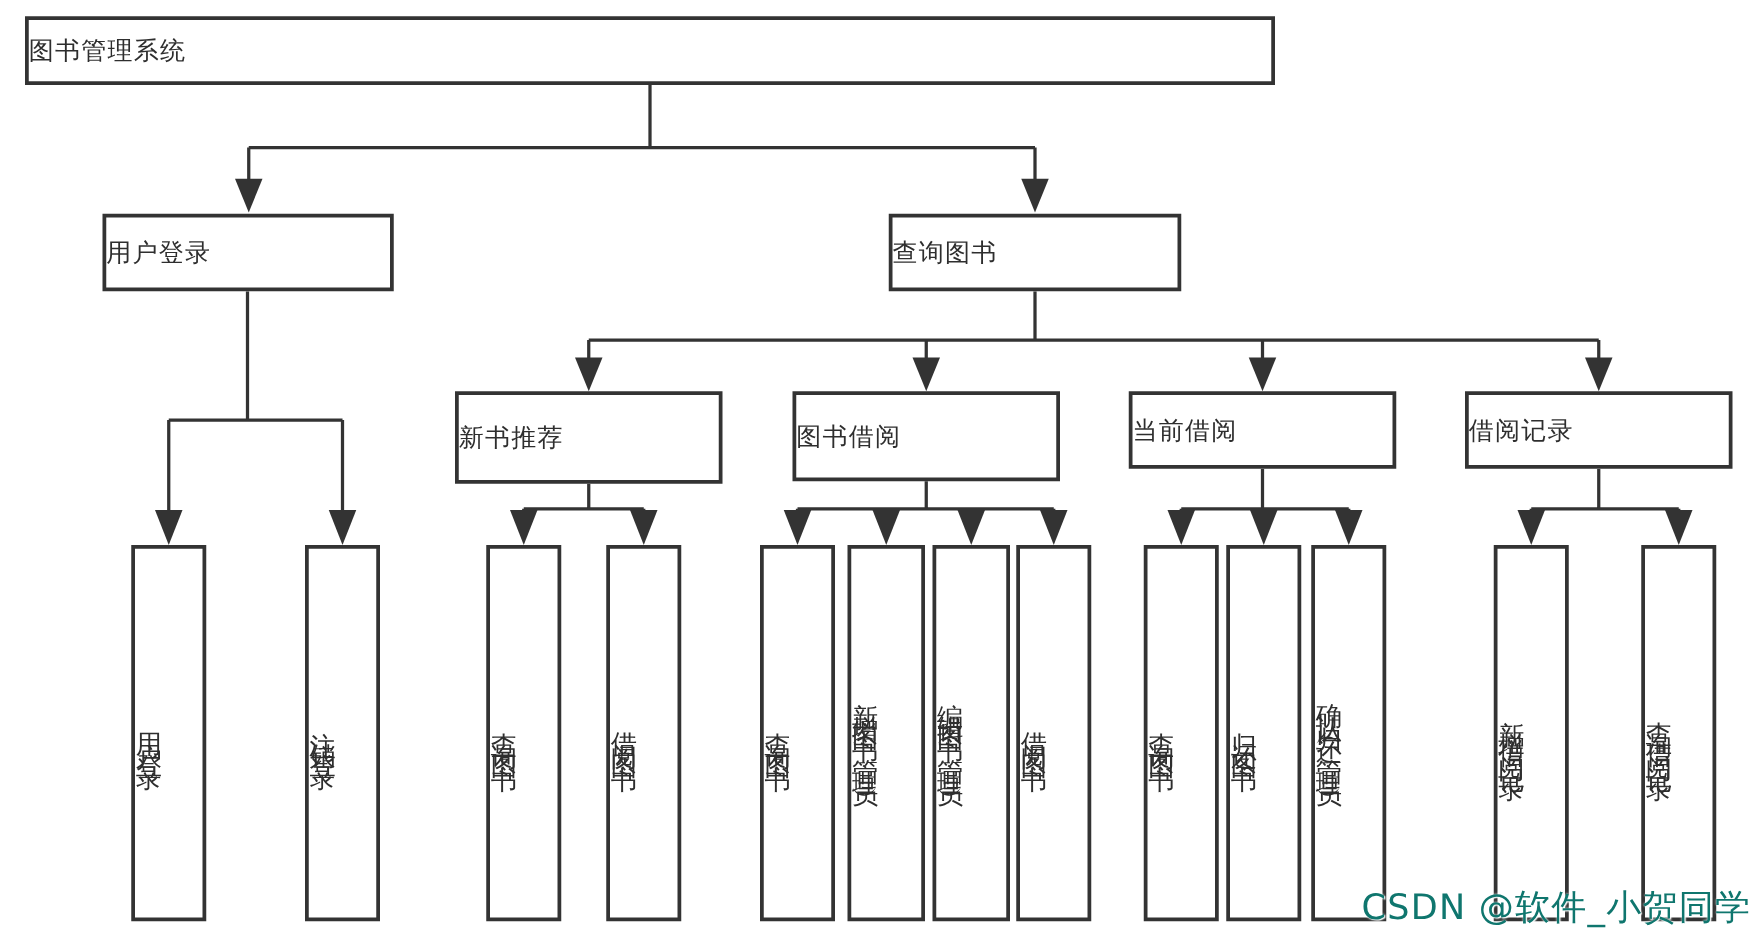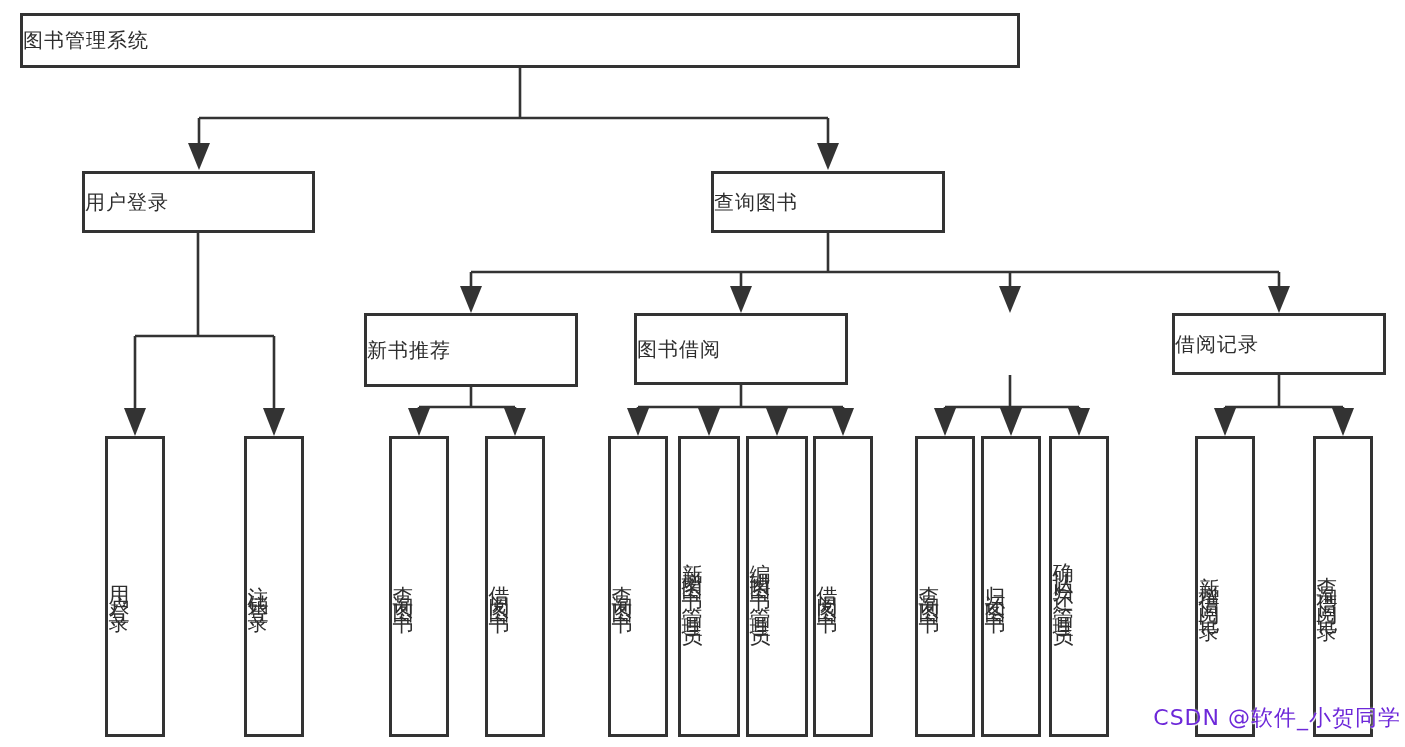--- a/index.html
+++ b/index.html
@@ -41,23 +41,23 @@
     writing-mode: vertical-rl;
     text-orientation: upright;
     font-size: 21px;
     letter-spacing: 9px;
     line-height: 1;
     white-space: nowrap;
   }
   .watermark {
     position: absolute;
     right: 4px;
-    bottom: 14px;
-    font-size: 22px;
-    color: #6d28d9;
+    bottom: 2px;
+    font-size: 28px;
+    color: #0f766e;
     text-shadow: 0 0 2px #ffffff, 1px 1px 1px #ffffff;
     letter-spacing: 1px;
     z-index: 10;
     white-space: nowrap;
   }
 </style>
 </head>
 <body>
 
 <div id="stage">
@@ -115,20 +115,23 @@
   <div class="node hbox" style="left:711px; top:171px; width:234px; height:62px;">
     <span>查询图书</span>
   </div>
 
   <div class="node hbox" style="left:364px; top:313px; width:214px; height:74px;">
     <span>新书推荐</span>
   </div>
   <div class="node hbox" style="left:634px; top:313px; width:214px; height:72px;">
     <span>图书借阅</span>
   </div>
+  <div class="node hbox" style="left:903px; top:313px; width:214px; height:62px;">
+    <span>当前借阅</span>
+  </div>
   <div class="node hbox" style="left:1172px; top:313px; width:214px; height:62px;">
     <span>借阅记录</span>
   </div>
 
   <div class="node vbox" style="left:105px; top:436px; width:60px; height:301px;">
     <span class="vtext">用户登录</span>
   </div>
   <div class="node vbox" style="left:244px; top:436px; width:60px; height:301px;">
     <span class="vtext">注销登录</span>
   </div>

